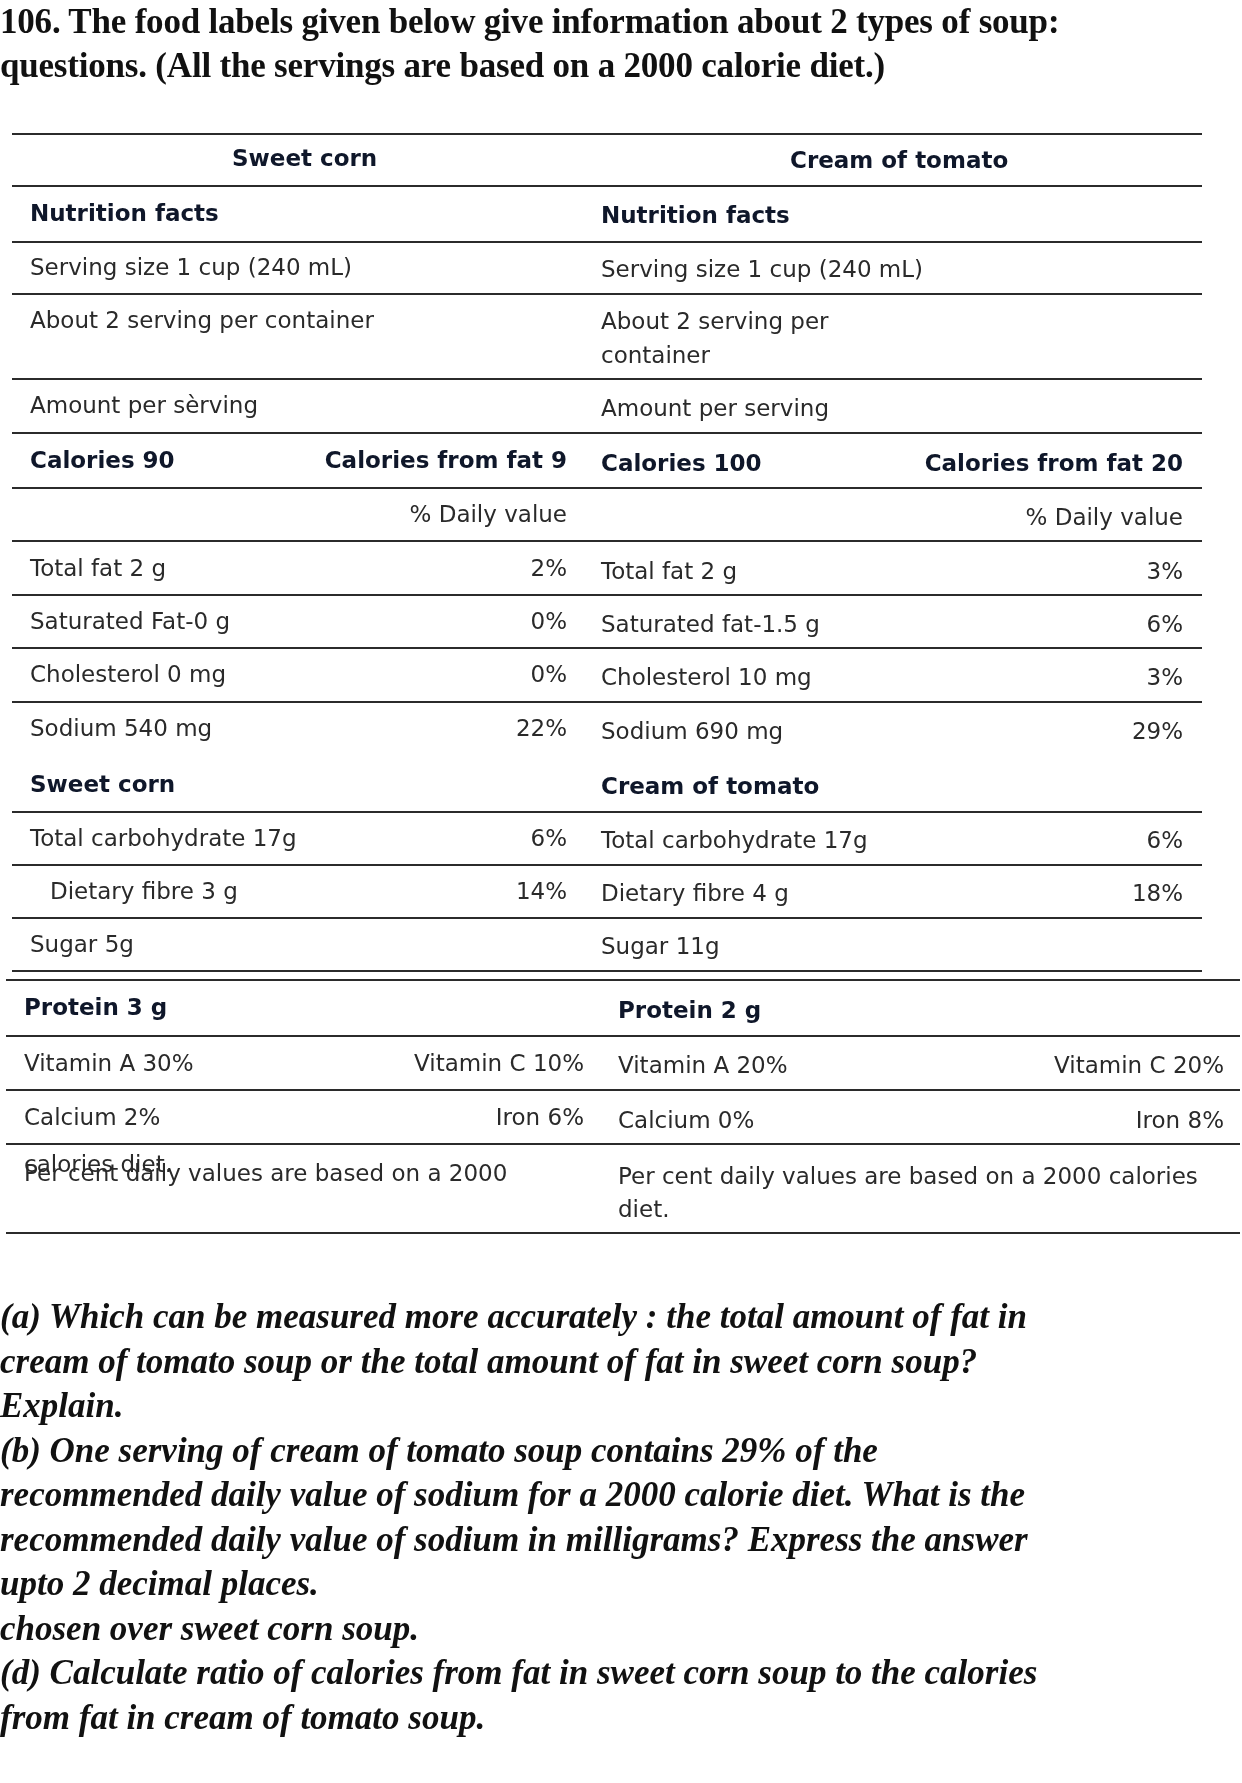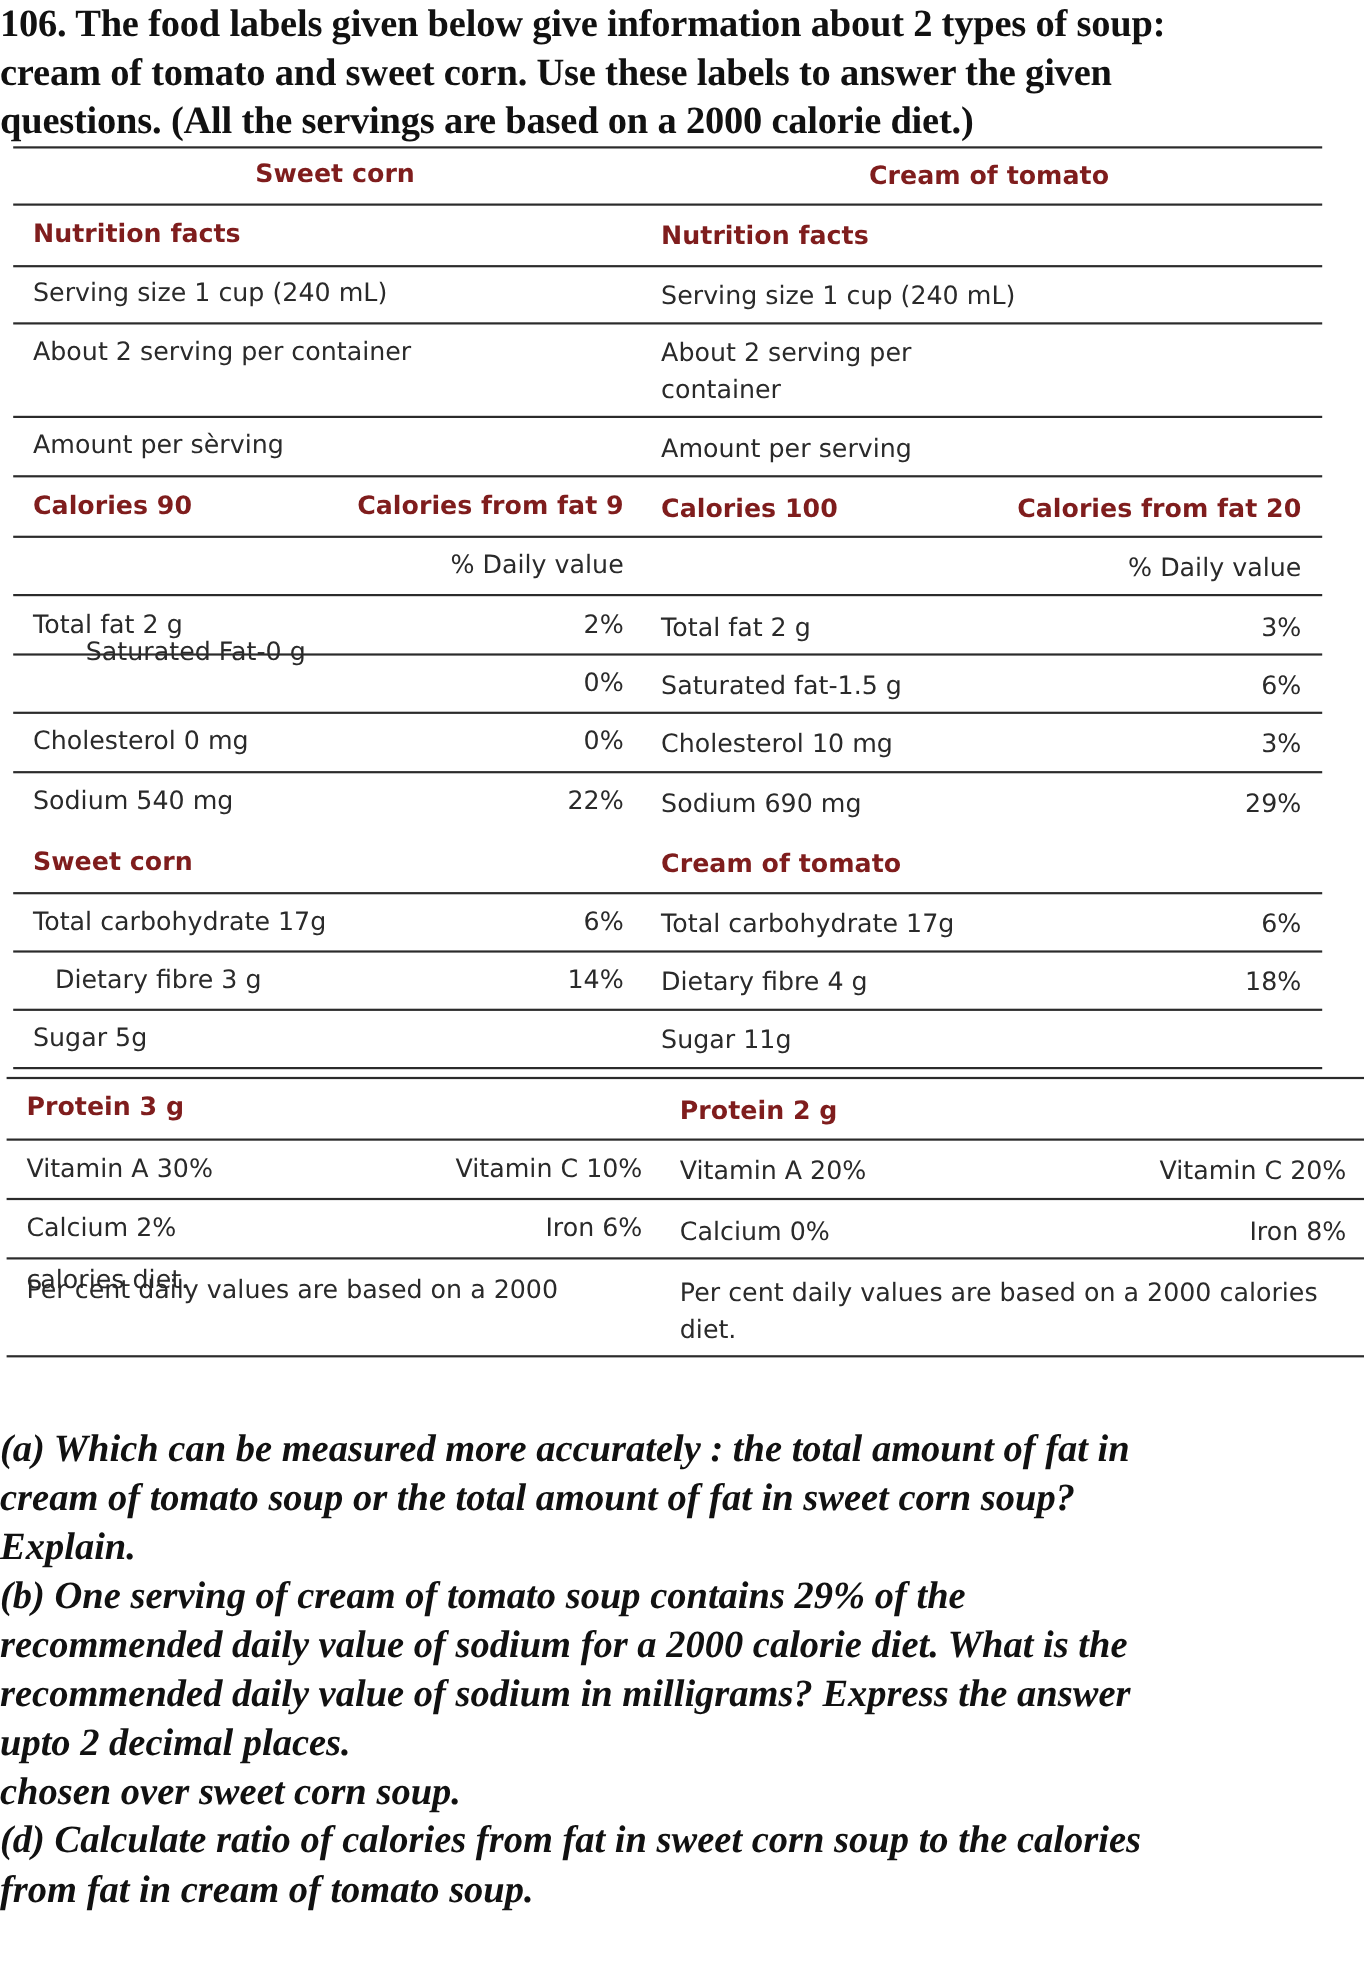--- a/index.html
+++ b/index.html
@@ -3,31 +3,30 @@
 <meta charset="utf-8">
 <style>
   html, body { margin:0; padding:0; background:#ffffff; }
   body { width:1242px; height:1783px; position:relative; overflow:hidden; color:#111; }
   .serif { font-family:"Liberation Serif", "DejaVu Serif", serif; font-weight:bold; }
   .intro { position:absolute; left:0; top:0; width:1242px; font-size:35px; line-height:44px; letter-spacing:-0.2px; }
   .intro div { white-space:nowrap; }
   .label { font-family:"DejaVu Sans", "Liberation Sans", sans-serif; font-size:23px; color:#2a2a2a; }
   .hline { position:absolute; height:2px; background:#2b2b2b; }
   .cell { position:absolute; white-space:nowrap; }
-  .b { font-weight:bold; color:#7f1d1d; }
+  .b { font-weight:bold; color:#0f172a; }
   .r { text-align:right; }
   .questions { position:absolute; left:0; top:1295px; width:1242px; font-size:35px; line-height:44.5px;font-style:italic; }
   .questions div { white-space:nowrap; }
 </style>
 </head>
 <body>
 
 <div class="intro serif">
   <div>106. The food labels given below give information about 2 types of soup:</div>
-  <div>cream of tomato and sweet corn. Use these labels to answer the given</div>
   <div>questions. (All the servings are based on a 2000 calorie diet.)</div>
 </div>
 
 <div>
 
   <div class="hline" style="left:12px;width:1190px;top:133px;"></div>
   <div class="hline" style="left:12px;width:1190px;top:185px;"></div>
   <div class="hline" style="left:12px;width:1190px;top:241px;"></div>
   <div class="hline" style="left:12px;width:1190px;top:293px;"></div>
   <div class="hline" style="left:12px;width:1190px;top:378px;"></div>
@@ -53,21 +52,21 @@
     <div class="cell label b" style="left:30px;top:200px;">Nutrition facts</div>
     <div class="cell label" style="left:30px;top:254px;">Serving size 1 cup (240 mL)</div>
     <div class="cell label" style="left:30px;top:307px;">About 2 serving per container</div>
     <div class="cell label" style="left:30px;top:392px;">Amount per sèrving</div>
     <div class="cell label b" style="left:30px;top:447px;">Calories 90</div>
     <div class="cell label b r" style="right:675px;top:447px;">Calories from fat 9</div>
     <div class="cell label r" style="right:675px;top:501px;">% Daily value</div>
 
     <div class="cell label" style="left:30px;top:555px;">Total fat 2 g</div>
     <div class="cell label r" style="right:675px;top:555px;">2%</div>
-    <div class="cell label" style="left:30px;top:580px;margin-left:48px;">Saturated Fat-0 g</div>
+    <div class="cell label" style="left:30px;top:608px;">Saturated Fat-0 g</div>
     <div class="cell label r" style="right:675px;top:608px;">0%</div>
     <div class="cell label" style="left:30px;top:661px;">Cholesterol 0 mg</div>
     <div class="cell label r" style="right:675px;top:661px;">0%</div>
     <div class="cell label" style="left:30px;top:715px;">Sodium 540 mg</div>
     <div class="cell label r" style="right:675px;top:715px;">22%</div>
 
     <div class="cell label b" style="left:30px;top:771px;">Sweet corn</div>
     <div class="cell label" style="left:30px;top:825px;">Total carbohydrate 17g</div>
     <div class="cell label r" style="right:675px;top:825px;">6%</div>
     <div class="cell label" style="left:30px;top:878px;margin-left:20px;">Dietary fibre 3 g</div>

